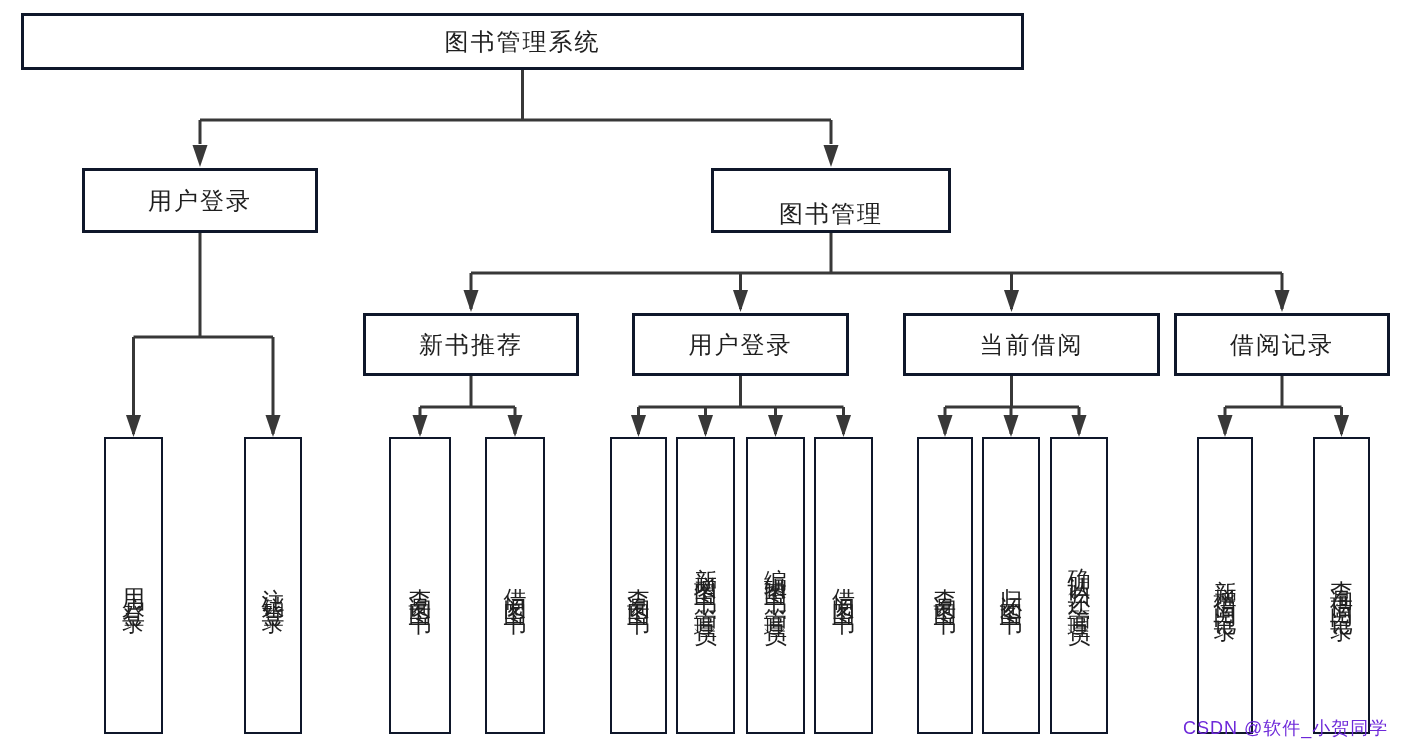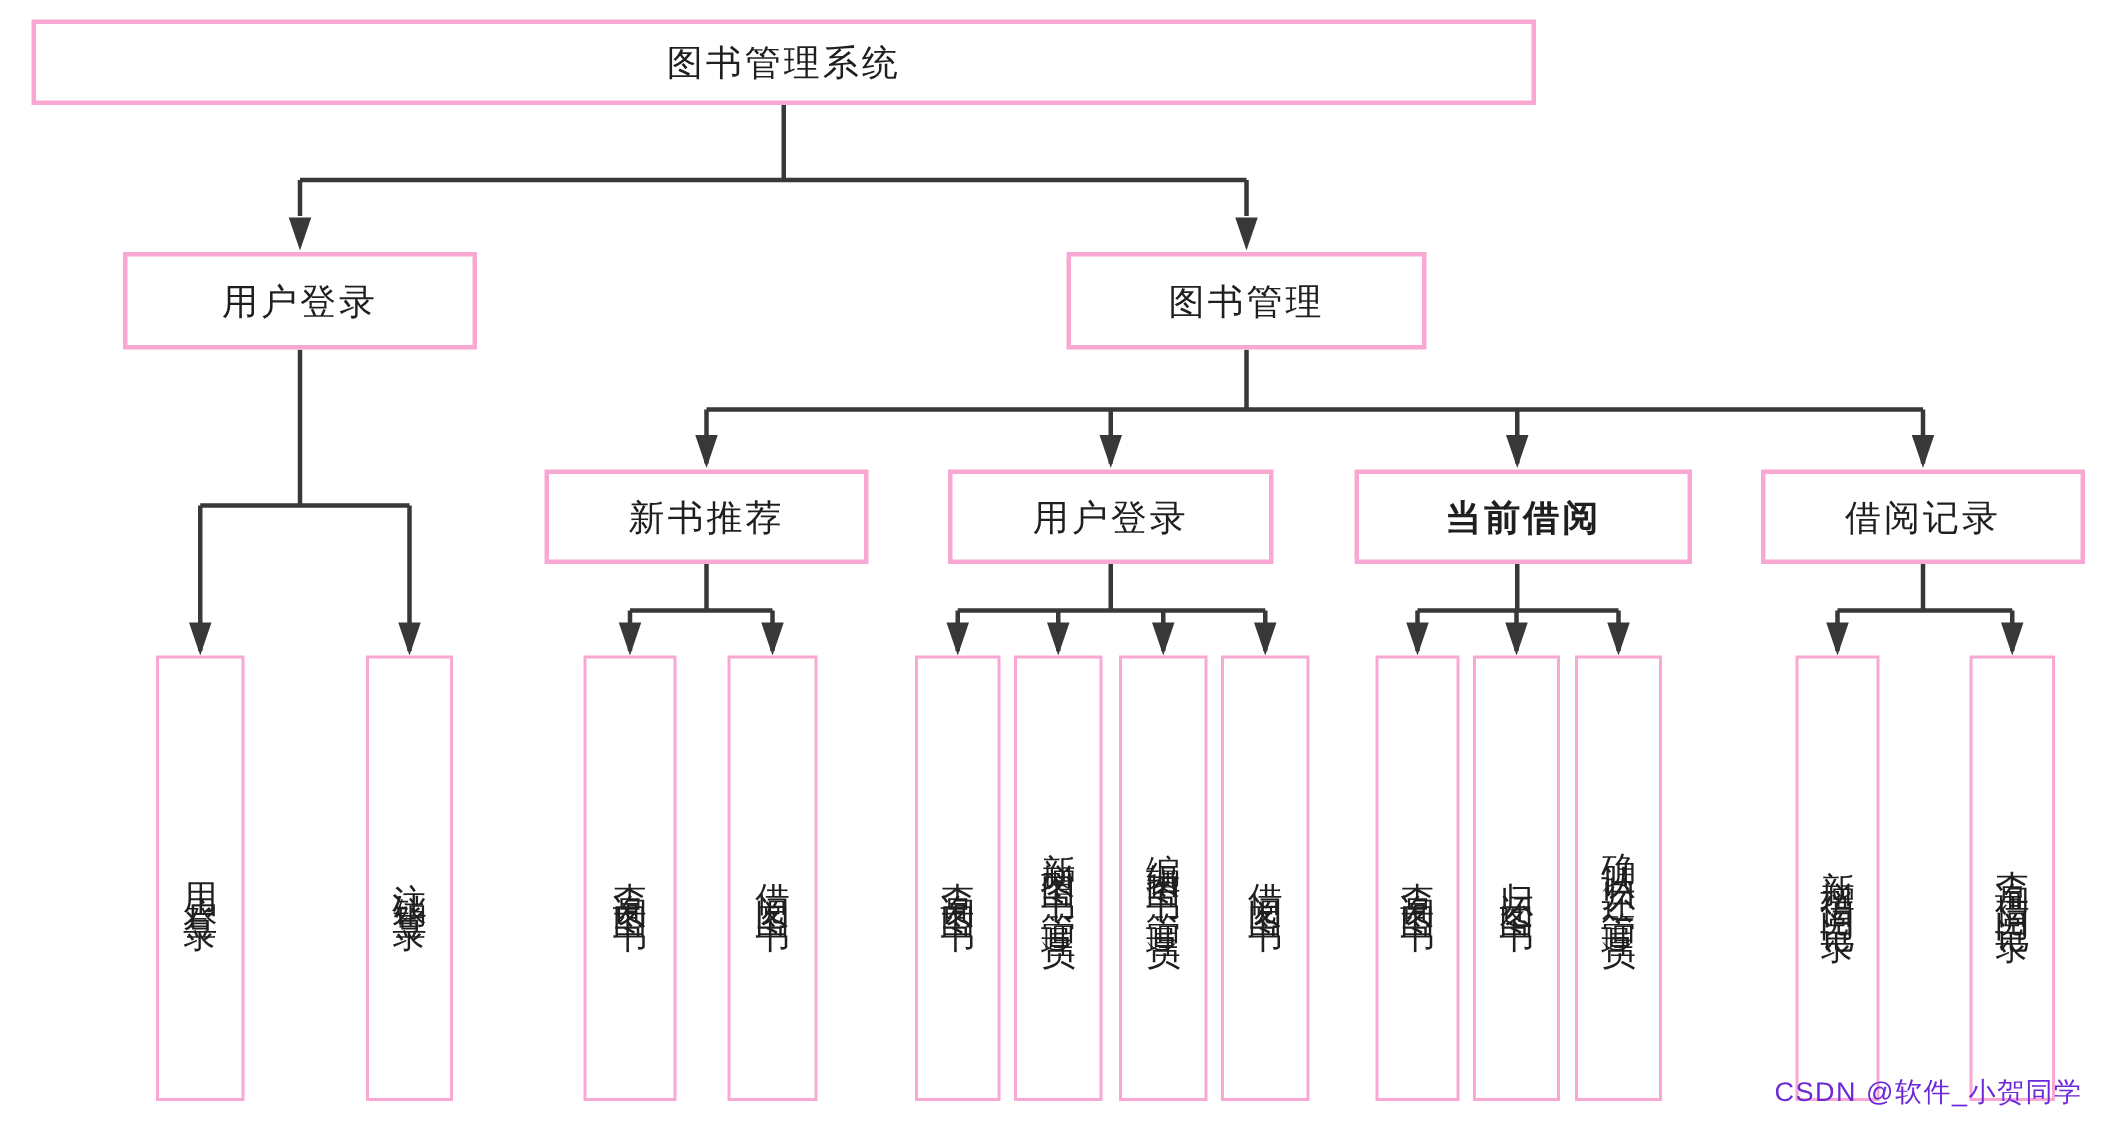--- a/index.html
+++ b/index.html
@@ -6,21 +6,21 @@
   body{
     width:1405px;height:747px;position:relative;overflow:hidden;
     font-family:"Liberation Sans","DejaVu Sans",sans-serif;
     color:#1f1f1f;
   }
   .canvas{position:absolute;left:0;top:0;width:1405px;height:747px;}
   svg.wires{position:absolute;left:0;top:0;z-index:1;}
   .node{
     position:absolute;
     box-sizing:border-box;
-    border:3px solid #f9a8d4;
+    border:3px solid #0f172a;
     background:#ffffff;
     display:flex;align-items:center;justify-content:center;
     z-index:2;
     font-size:24px;letter-spacing:2px;color:#1f1f1f;
     white-space:nowrap;
   }
   .leaf{
     border-width:2.8px;
   }
   .leaf .vtext{
@@ -78,31 +78,31 @@
     </g>
   </svg>
 
   <div class="node" style="left:21px;top:13px;width:1003px;height:57px;">
     <span>图书管理系统</span>
   </div>
 
   <div class="node" style="left:82px;top:168px;width:236px;height:65px;">
     <span>用户登录</span>
   </div>
-  <div class="node" style="left:711px;top:168px;width:240px;height:65px;">
+  <div class="node" style="left:711px;top:168px;width:240px;height:65px;align-items:flex-end;">
     <span>图书管理</span>
   </div>
 
   <div class="node" style="left:363px;top:313px;width:216px;height:63px;text-align:center;">
     <span>新书推荐</span>
   </div>
   <div class="node" style="left:632px;top:313px;width:217px;height:63px;">
     <span>用户登录</span>
   </div>
-  <div class="node" style="left:903px;top:313px;width:225px;height:63px;font-weight:bold;">
+  <div class="node" style="left:903px;top:313px;width:257px;height:63px;">
     <span>当前借阅</span>
   </div>
   <div class="node" style="left:1174px;top:313px;width:216px;height:63px;">
     <span>借阅记录</span>
   </div>
 
   <div class="node leaf" style="left:104px;top:437px;width:59px;height:297px;">
     <span class="vtext">用户登录</span>
   </div>
   <div class="node leaf" style="left:244px;top:437px;width:58px;height:297px;">

